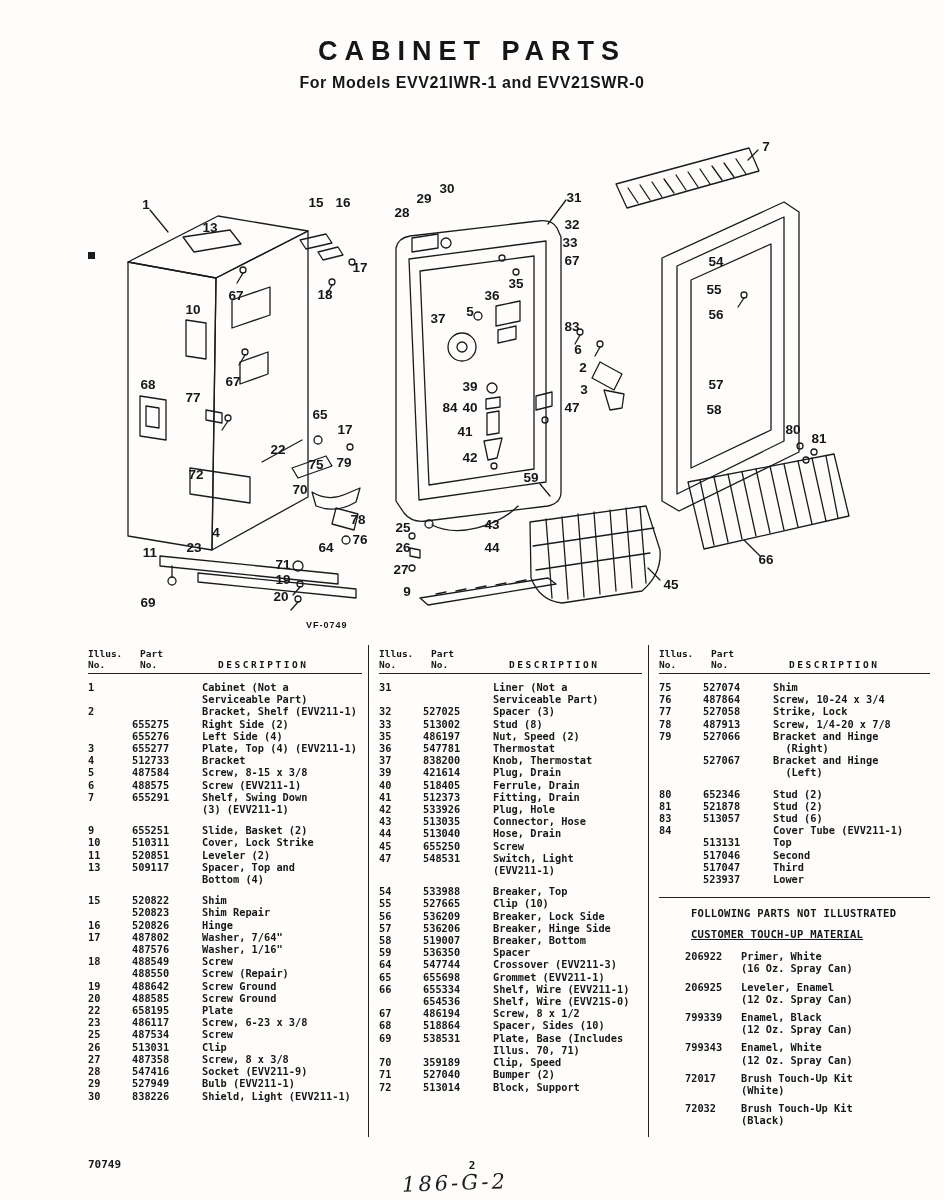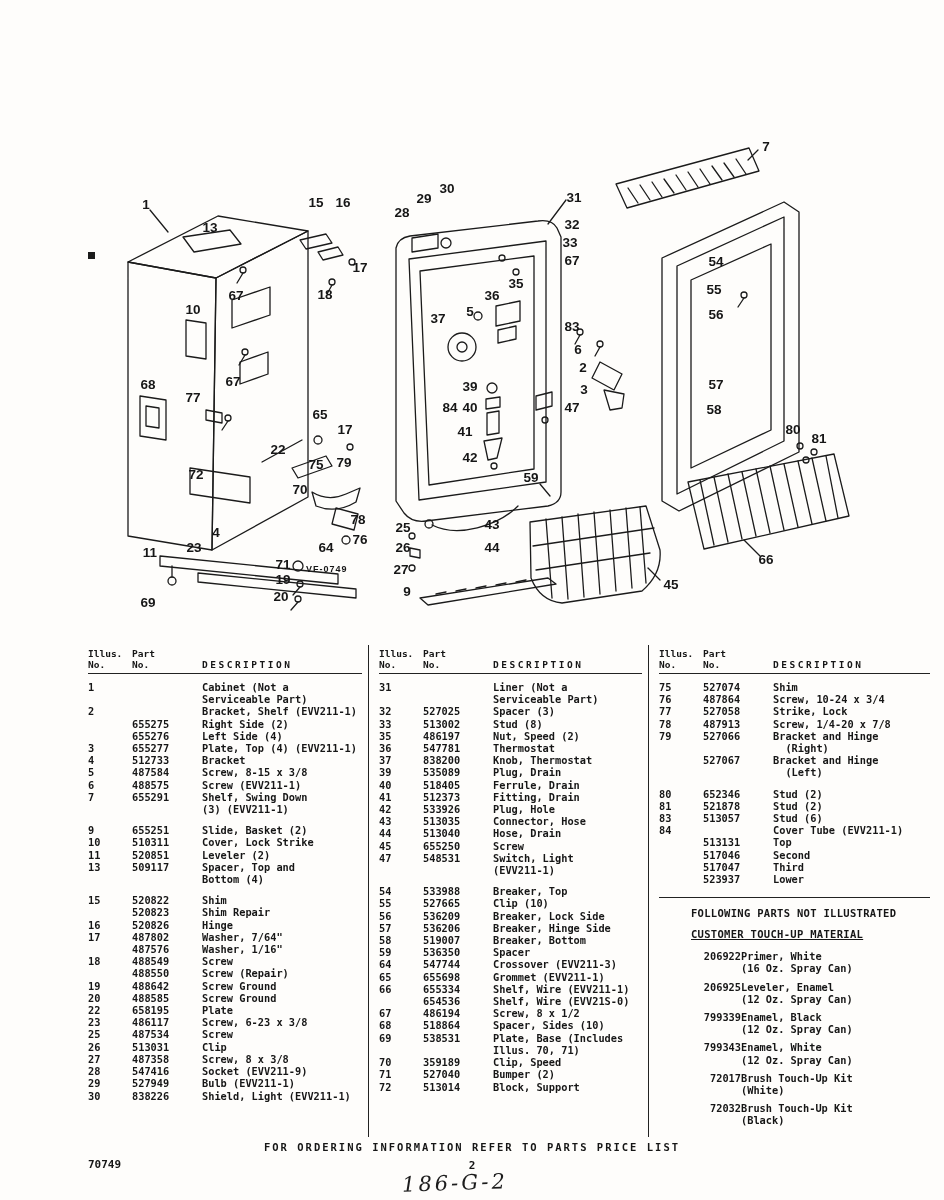--- a/index.html
+++ b/index.html
@@ -19,30 +19,30 @@
   .title { margin: 0; font-size: 27px; font-weight: bold; letter-spacing: 7px; }
   .subtitle { margin: 7px 0 0 0; font-size: 16px; font-weight: bold; letter-spacing: 0.6px; }
 
   
   .diagram-svg { position: absolute; left: 0; top: 0; width: 944px; height: 1200px; }
   #callouts { position: absolute; inset: 0; pointer-events: none; }
   .callout {
     position: absolute; transform: translate(-50%, -50%);
     font-size: 13.5px; font-weight: bold; white-space: nowrap;
   }
-  .fig-label { position: absolute; left: 306px; top: 564px; font-size: 9px; font-weight: bold; letter-spacing: 1px; text-align: right; }
+  .fig-label { position: absolute; left: 306px; top: 620px; font-size: 9px; font-weight: bold; letter-spacing: 1px; text-align: right; }
 
   
   .tables { position: absolute; left: 78px; top: 645px; width: 858px; display: flex; align-items: stretch; }
   .t-col { padding: 0 6px 4px 10px; }
   .t-col.c1 { width: 290px; }
   .t-col.c2 { width: 280px; border-left: 1.5px solid #222; }
   .t-col.c3 { width: 288px; border-left: 1.5px solid #222; }
   .col-head {
-    display: grid; grid-template-columns: 40px 62px 1fr; column-gap: 4px;
+    display: grid; grid-template-columns: 40px 62px 1fr; column-gap: 12px;
     border-bottom: 1.3px solid #222; padding: 4px 0 3px 0; margin-bottom: 7px;
   }
   .col-head .h {
     font-family: "DejaVu Sans Mono", monospace; font-size: 9.5px; font-weight: bold;
     line-height: 10.5px; align-self: end;
   }
   .col-head .h.desc { letter-spacing: 2.5px; padding-left: 4px; }
   .t-row {
     display: grid; grid-template-columns: 40px 62px 1fr; column-gap: 4px;
     font-family: "DejaVu Sans Mono", monospace; font-size: 10.3px; font-weight: bold;
@@ -55,21 +55,21 @@
   .ni-heading, .ni-subheading {
     font-family: "DejaVu Sans Mono", monospace; font-size: 10.5px; font-weight: bold;
     margin: 0 0 9px 0; letter-spacing: 0.3px; padding-left: 32px;
   }
   .ni-subheading { text-decoration: underline; margin-bottom: 10px; }
   .ni-row {
     display: grid; grid-template-columns: 82px 1fr;
     font-family: "DejaVu Sans Mono", monospace; font-size: 10.3px; font-weight: bold;
     line-height: 12.2px; margin-bottom: 6px;
   }
-  .ni-row .part { padding-left: 26px; text-align: right; }
+  .ni-row .part { padding-left: 26px; }
   .ni-row .desc { white-space: pre-line; }
 
   
   .footer-note {
     position: absolute; top: 1141px; left: 0; width: 944px; text-align: center;
     font-family: "DejaVu Sans Mono", monospace; font-size: 10.5px; font-weight: bold; letter-spacing: 2px;
   }
   .doc-number {
     position: absolute; left: 88px; top: 1158px;
     font-family: "DejaVu Sans Mono", monospace; font-size: 11px; font-weight: bold;
@@ -82,20 +82,24 @@
     position: absolute; left: 402px; top: 1171px;
     font-family: "DejaVu Serif", serif; font-style: italic;
     font-size: 21px; letter-spacing: 3px; transform: rotate(-2deg); color: #1c1c1c;
   }
 </style>
 </head>
 <body>
 
 <div class="page">
 
+  <div class="hdr">
+    <h1 class="title">CABINET PARTS</h1>
+    <h2 class="subtitle">For Models EVV21IWR-1 and EVV21SWR-0</h2>
+  </div>
 
   <svg class="diagram-svg" viewBox="0 0 944 1200" xmlns="http://www.w3.org/2000/svg">
     <g stroke="#1b1b1b" stroke-width="1.3" fill="none" stroke-linejoin="round" stroke-linecap="round">
       <rect x="88" y="252" width="7" height="7" fill="#1b1b1b" stroke="none"></rect>
 
       <path d="M128,262 L218,216 L308,231 L216,278 Z"></path>
       <path d="M128,262 L128,536 L212,550 L216,278 Z"></path>
       <path d="M216,278 L308,231 L308,497 L212,550 Z"></path>
       <path d="M183,237 L230,230 L241,244 L194,252 Z"></path>
       <path d="M186,320 l20,3 0,36 -20,-3 Z"></path>
@@ -478,21 +482,21 @@
             <div class="part">547781</div>
             <div class="desc">Thermostat</div>
           </div>
           <div class="t-row">
             <div class="illus">37</div>
             <div class="part">838200</div>
             <div class="desc">Knob, Thermostat</div>
           </div>
           <div class="t-row">
             <div class="illus">39</div>
-            <div class="part">535089</div>
+            <div class="part">421614</div>
             <div class="desc">Plug, Drain</div>
           </div>
           <div class="t-row">
             <div class="illus">40</div>
             <div class="part">518405</div>
             <div class="desc">Ferrule, Drain</div>
           </div>
           <div class="t-row">
             <div class="illus">41</div>
             <div class="part">512373</div>
@@ -719,18 +723,17 @@
           </div>
           <div class="ni-row">
             <div class="part">72032</div>
             <div class="desc">Brush Touch-Up Kit
 (Black)</div>
           </div>
         </div>
       </div>
     </div>
 
-  <div class="footer-note">FOR ORDERING INFORMATION REFER TO PARTS PRICE LIST</div>
   <div class="doc-number">70749</div>
   <div class="page-number">2</div>
   <div class="handwritten">186-G-2</div>
 
 </div>
 
 </body></html>

